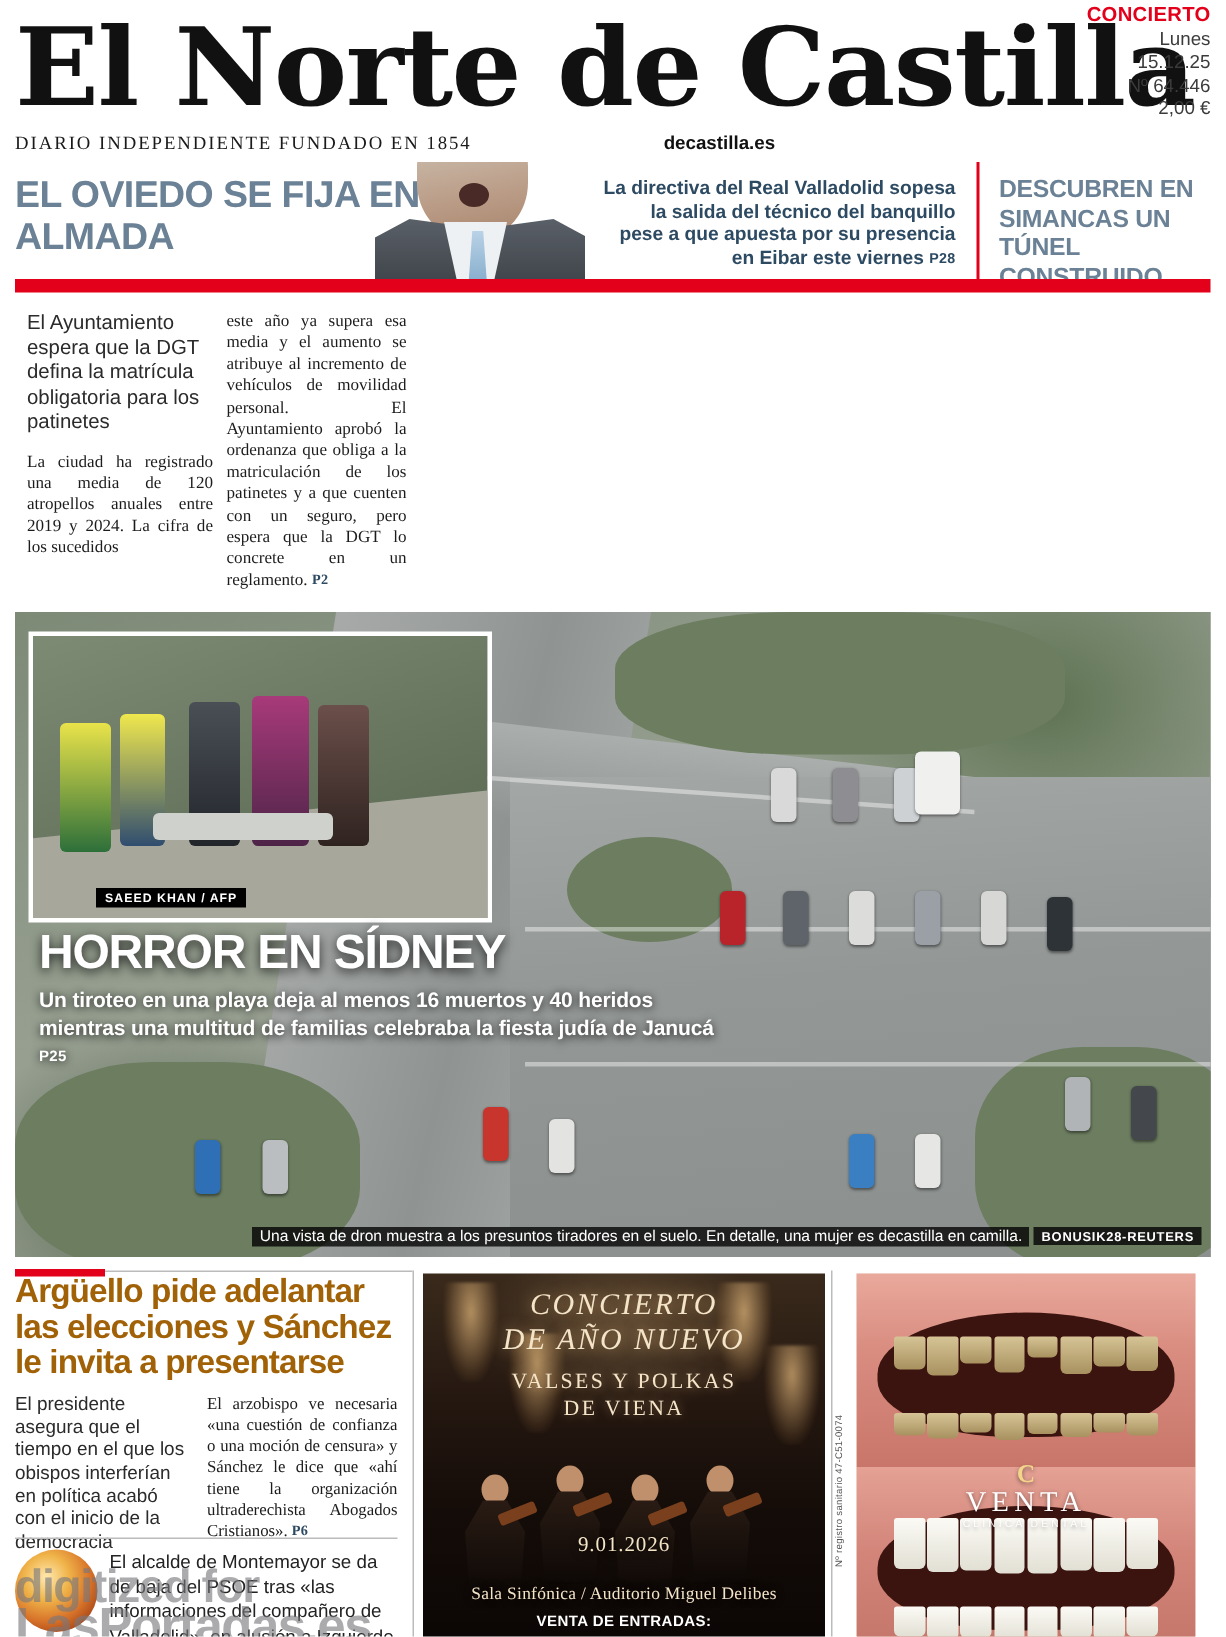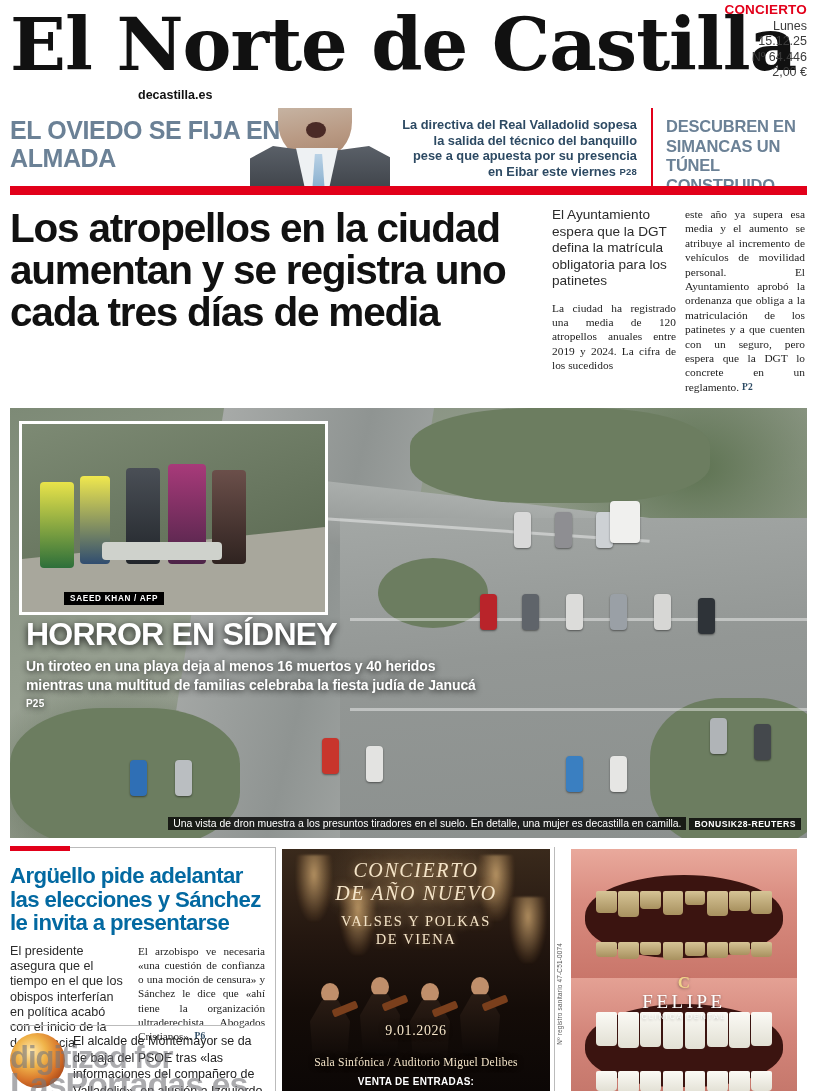--- a/index.html
+++ b/index.html
@@ -333,22 +333,22 @@
     position: absolute;
     left: 0; top: -2px;
     width: 60px; height: 5px;
     background: #e2001a;
   }
   .bot-head {
     font-weight: 700;
     font-size: 22.2px;
     line-height: 23.5px;
     letter-spacing: -.6px;
-    color: #0369a1;
-    margin-top: 16px;
+    color: #a16207;
+    margin-top: 1px;
   }
   .bot-cols {
     display: flex;
     margin-top: 9px;
     gap: 10px;
   }
   .bot-sub {
     width: 118px;
     flex: none;
     font-size: 12.6px;
@@ -570,20 +570,21 @@
   }
 </style>
 </head>
 <body>
 
 <div id="page">
 
   <div class="masthead">
     <div class="mast-title">El Norte de Castilla</div>
     <div class="mast-sub">
+      <span class="mast-sub-text">DIARIO INDEPENDIENTE FUNDADO EN 1854</span>
       <span class="mast-web">decastilla.es</span>
     </div>
     <div class="mast-info">
       <div class="mast-city">CONCIERTO</div>
       <div>Lunes</div>
       <div>15.12.25</div>
       <div>Nº 64.446</div>
       <div>2,00 €</div>
     </div>
   </div>
@@ -607,21 +608,20 @@
 
     <div class="teaser-right">
       <span>DESCUBREN EN SIMANCAS UN TÚNEL CONSTRUIDO POR FELIPE II</span>
       
     </div>
   </div>
 
   <div class="redbar"></div>
 
   <div class="lead">
-    <h1 class="lead-head">Los atropellos en la ciudad aumentan y se registra uno cada tres días de media</h1>
     <div class="lead-col">
       <div class="lead-sub">El Ayuntamiento espera que la DGT defina la matrícula obligatoria para los patinetes</div>
       <div class="lead-body">La ciudad ha registrado una media de 120 atropellos anuales entre 2019 y 2024. La cifra de los sucedidos</div>
     </div>
     <div class="lead-col second">
       <div class="lead-body">
         <span>este año ya supera esa media y el aumento se atribuye al incremento de vehículos de movilidad personal. El Ayuntamiento aprobó la ordenanza que obliga a la matriculación de los patinetes y a que cuenten con un seguro, pero espera que la DGT lo concrete en un reglamento.</span>
         <span class="pref">P2</span>
       </div>
     </div>
@@ -798,20 +798,20 @@
             <div class="tooth" style="height:21px;"></div>
               <div class="tooth" style="height:23px;"></div>
             <div class="tooth" style="height:23px;"></div>
               <div class="tooth" style="height:21px;"></div>
             <div class="tooth" style="height:22px;"></div>
               <div class="tooth" style="height:20px;"></div>
           </div>
         </div>
         <div class="ad-logo">
           <div class="mark">C</div>
-          <div class="nm">FELIPE</div>
+          <div class="nm">VENTA</div>
           <div class="tag">CLINICA DENTAL</div>
         </div>
       </div>
     </div>
 
   </div>
 </div>
 
 </body></html>

